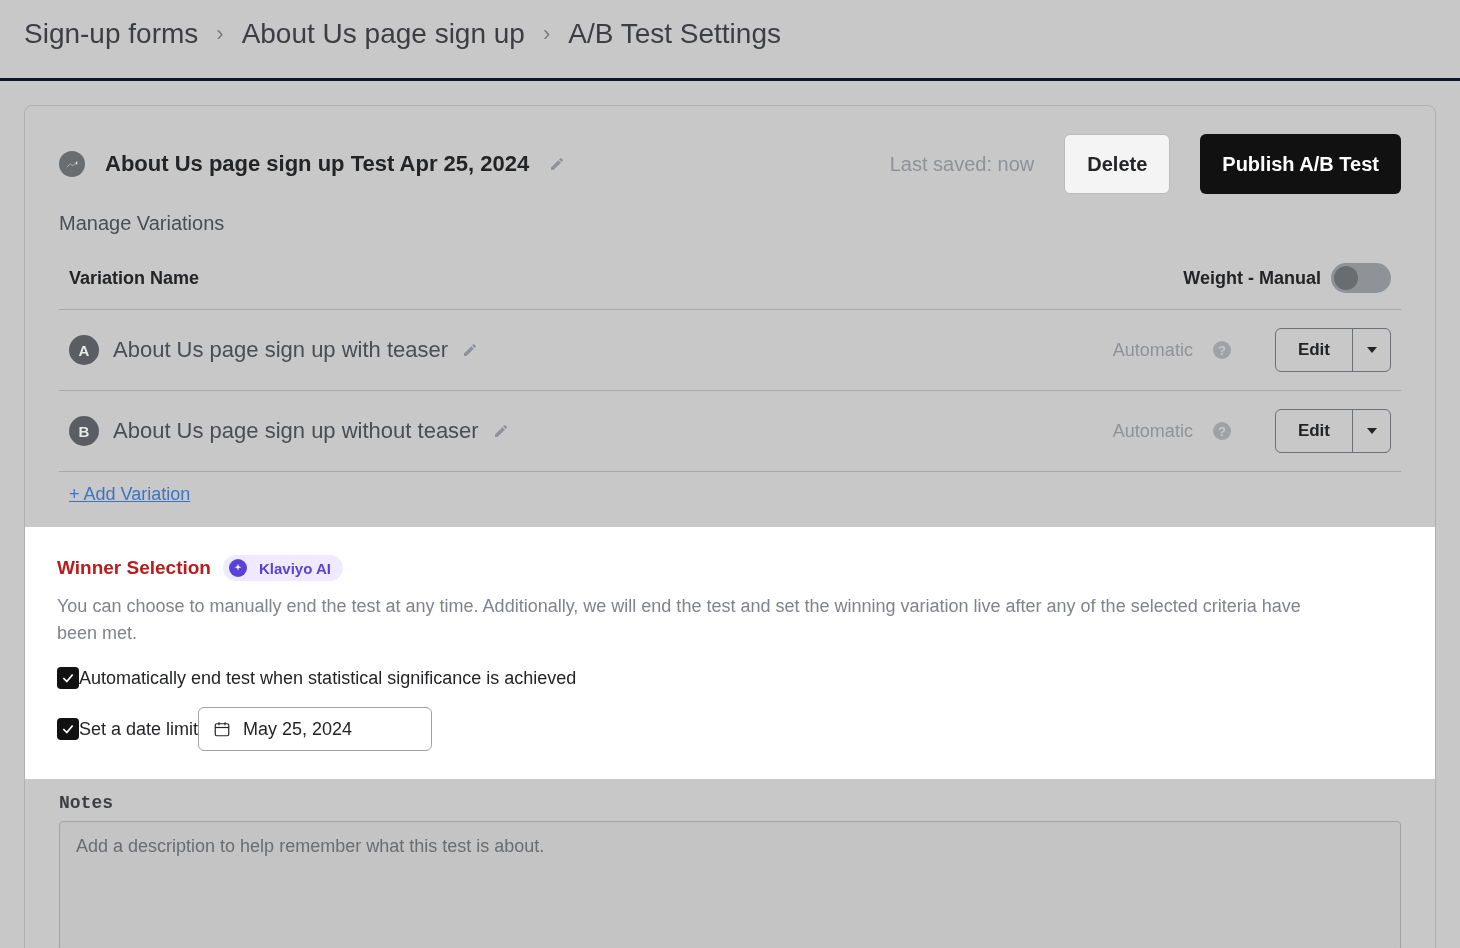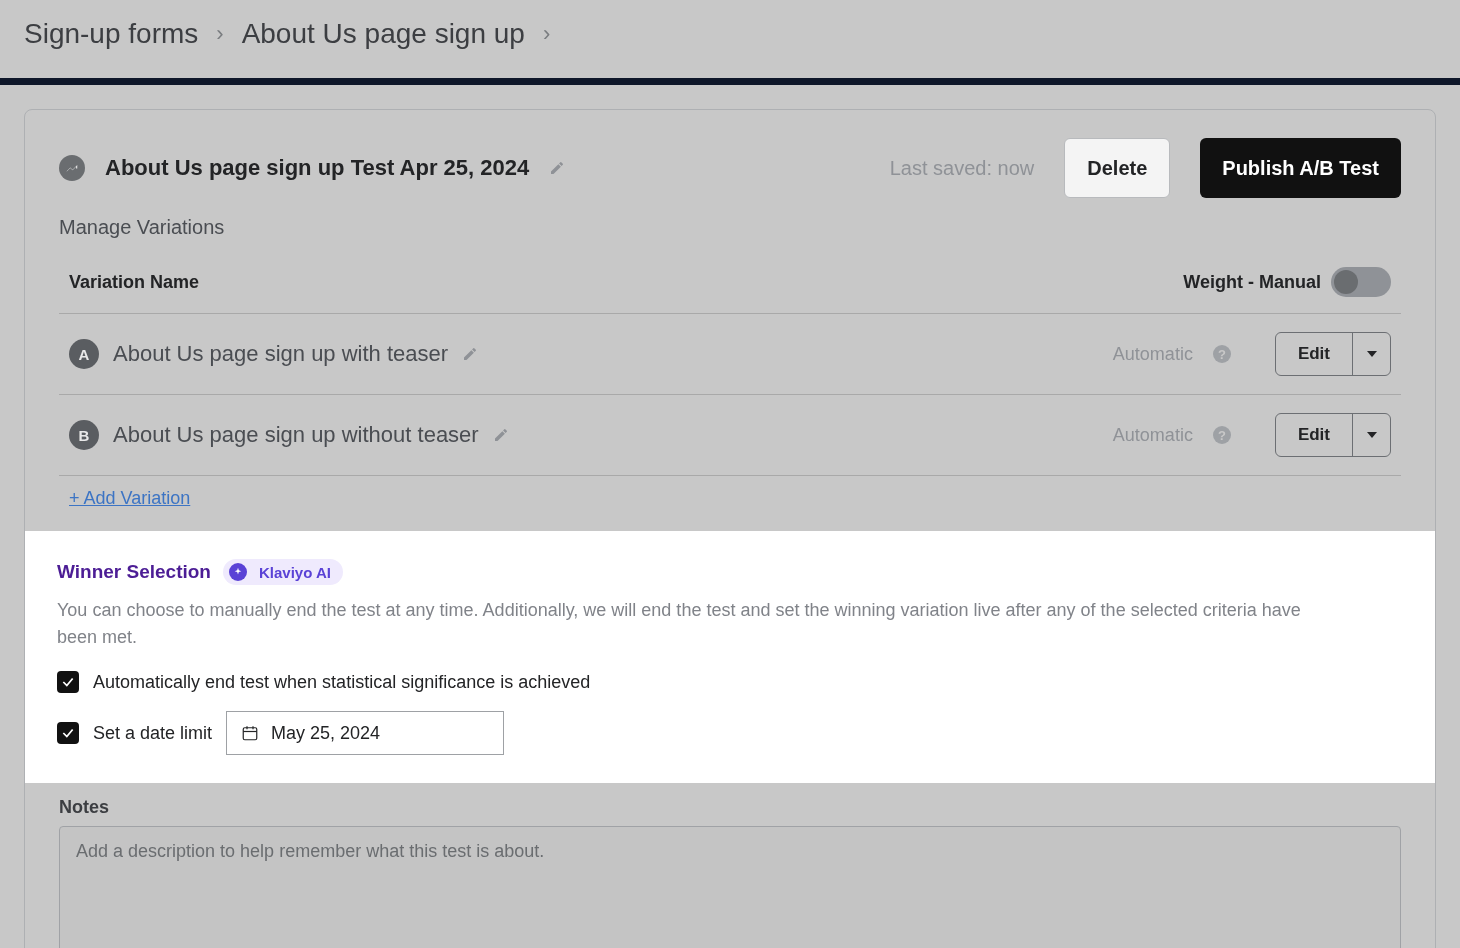--- a/index.html
+++ b/index.html
@@ -15,21 +15,21 @@
 
   
   .breadcrumb {
     display: flex;
     align-items: center;
     gap: 18px;
     padding: 18px 24px 28px 24px;
     font-size: 28px;
     font-weight: 500;
     color: #3c3e42;
-    border-bottom: 7px solid #0f172a;
+    border-bottom: 3px solid #0f172a;
   }
   .breadcrumb .crumb { cursor: pointer; }
   .breadcrumb .chev { color: #7a7d80; font-size: 22px; }
 
   
   .card {
     margin: 24px;
     border: 1px solid #aeb0b3;
     border-radius: 8px;
     overflow: hidden;
@@ -175,63 +175,63 @@
     display: inline-flex; align-items: center; gap: 6px; text-decoration: underline;
   }
   .white-band {
     background: #fff;
     padding: 28px 56px;
     margin: 0 -24px;
   }
   .winner-head {
     display: flex; align-items: center; gap: 12px; margin-bottom: 12px;
   }
-  .winner-title { font-size: 19px; font-weight: 700; color: #4c1d95; }
+  .winner-title { font-size: 19px; font-weight: 700; color: #b91c1c; }
   .ai-badge {
     background: #efeafd;
     border-radius: 16px;
     padding: 4px 12px 4px 6px;
     display: inline-flex; align-items: center; gap: 12px;
     color: #5a42d6; font-weight: 700; font-size: 15px;
   }
   .ai-badge .star {
     width: 18px; height: 18px; border-radius: 50%;
     background: #5a42d6; display: flex; align-items: center; justify-content: center;
   }
   .ai-badge .star svg { width: 10px; height: 10px; fill: #fff; }
   .winner-desc {
     color: #808389; font-size: 18px; line-height: 1.5;
     max-width: 1250px;
     margin-bottom: 20px;
   }
   .check-row {
-    display: flex; align-items: center; gap: 14px; margin-bottom: 18px;
+    display: flex; align-items: center; margin-bottom: 18px;
   }
   .checkbox {
     width: 22px; height: 22px; border-radius: 4px;
     background: #111; display: flex; align-items: center; justify-content: center;
     cursor: pointer; flex-shrink: 0;
   }
   .checkbox svg { width: 14px; height: 14px; stroke: #fff; stroke-width: 3; fill: none; }
   .check-label { font-size: 18px; color: #232426; }
   .date-input {
     border: 1px solid #9ea1a5;
-    border-radius: 0;
+    border-radius: 6px;
     height: 44px;
     padding: 0 14px;
     display: inline-flex; align-items: center; gap: 12px;
     font-size: 18px;
-    width: 278px;
+    width: 234px;
     background: #fff;
     cursor: pointer;
   }
   .date-input svg { width: 18px; height: 18px; fill: none; stroke: #232426; stroke-width: 1.6; }
 
   
-  .notes-label { font-size: 18px; font-weight: 700; color: #3c3e42; margin-top: 14px; margin-bottom: 8px; }
+  .notes-label { font-size: 18px; font-weight: 700; color: #3c3e42; margin-top: 14px; margin-bottom: 8px; font-family: Liberation Mono, monospace; }
   .notes-box {
     width: 100%;
     min-height: 130px;
     border: 1px solid #a0a2a6;
     border-radius: 4px;
     background: #c4c4c4;
     padding: 14px 16px;
     font-size: 18px;
     color: #6a6d70;
     resize: none;
@@ -242,20 +242,21 @@
 </head>
 <body>
 
 <div class="page">
 
   <div class="breadcrumb">
     <span class="crumb">Sign-up forms</span>
     <span class="chev">›</span>
     <span class="crumb">About Us page sign up</span>
     <span class="chev">›</span>
+    <span class="crumb">A/B Test Settings</span>
   </div>
 
   <div class="card">
 
     <div class="card-inner-top">
       
       <div class="test-header">
         <div class="round-icon">
           <svg viewBox="0 0 24 24">
               <path d="M3 17l6-6 4 4 8-8v6h-2V9.8l-6 6-4-4-6 6z"></path>

